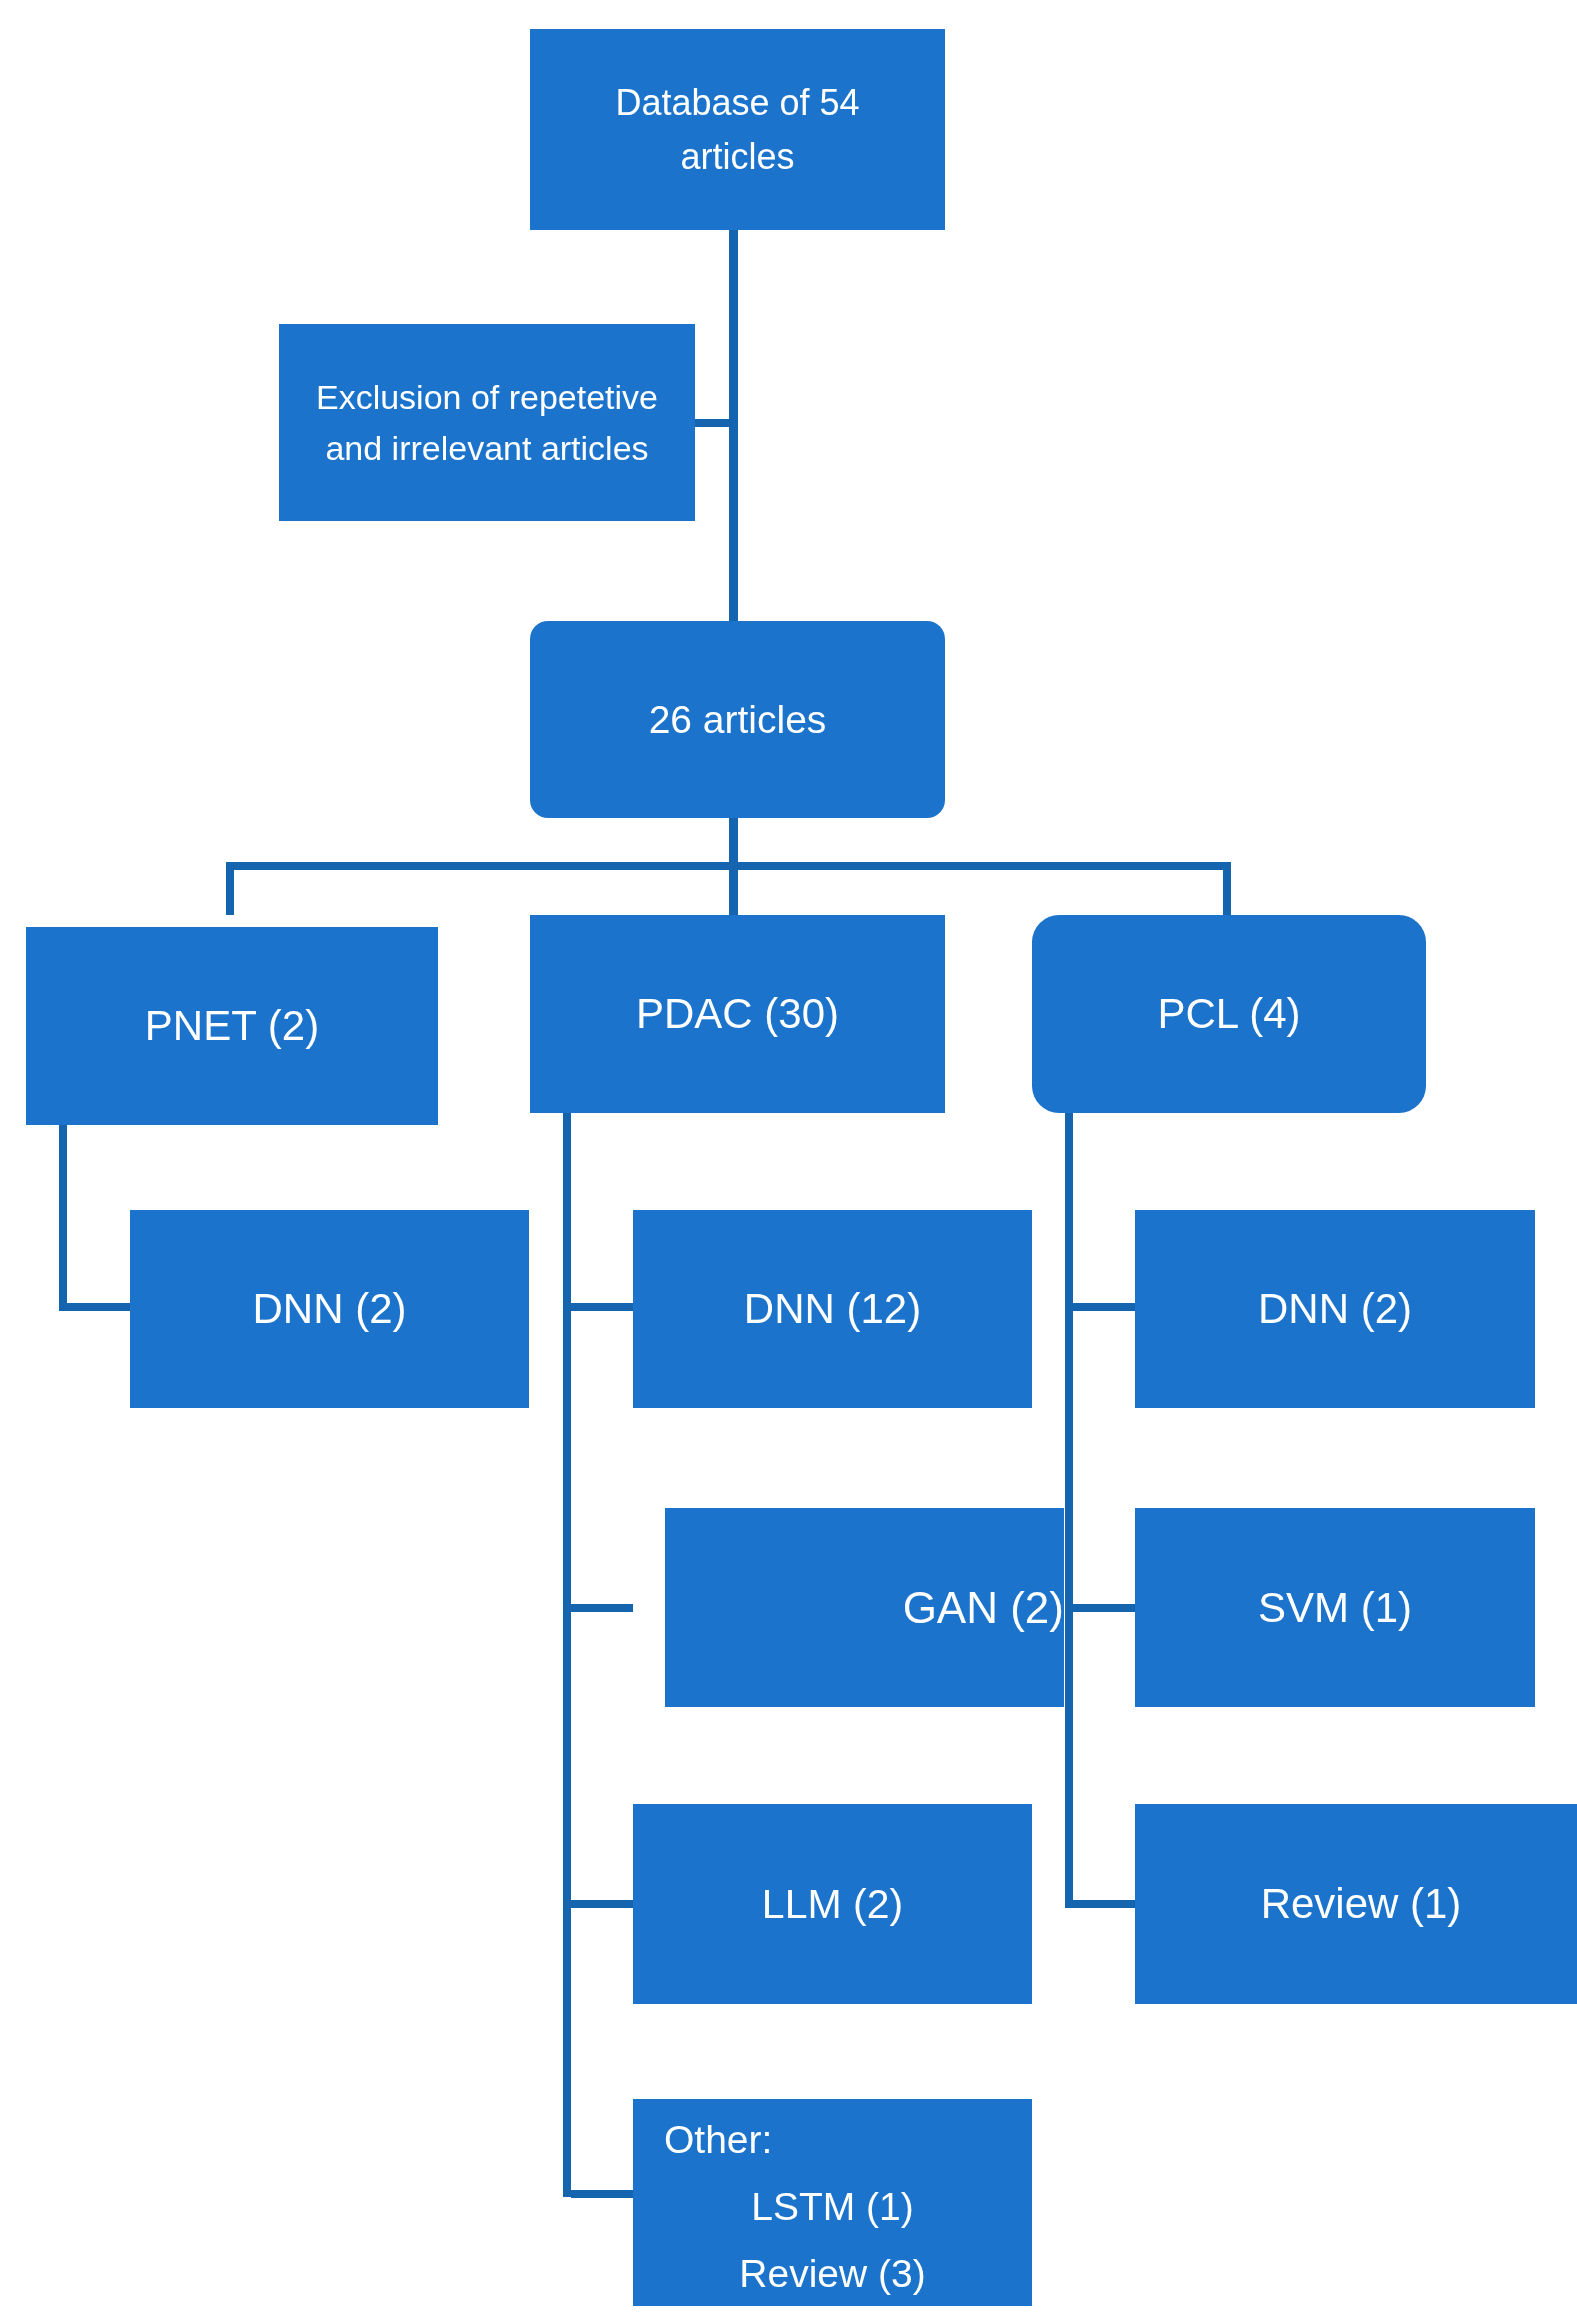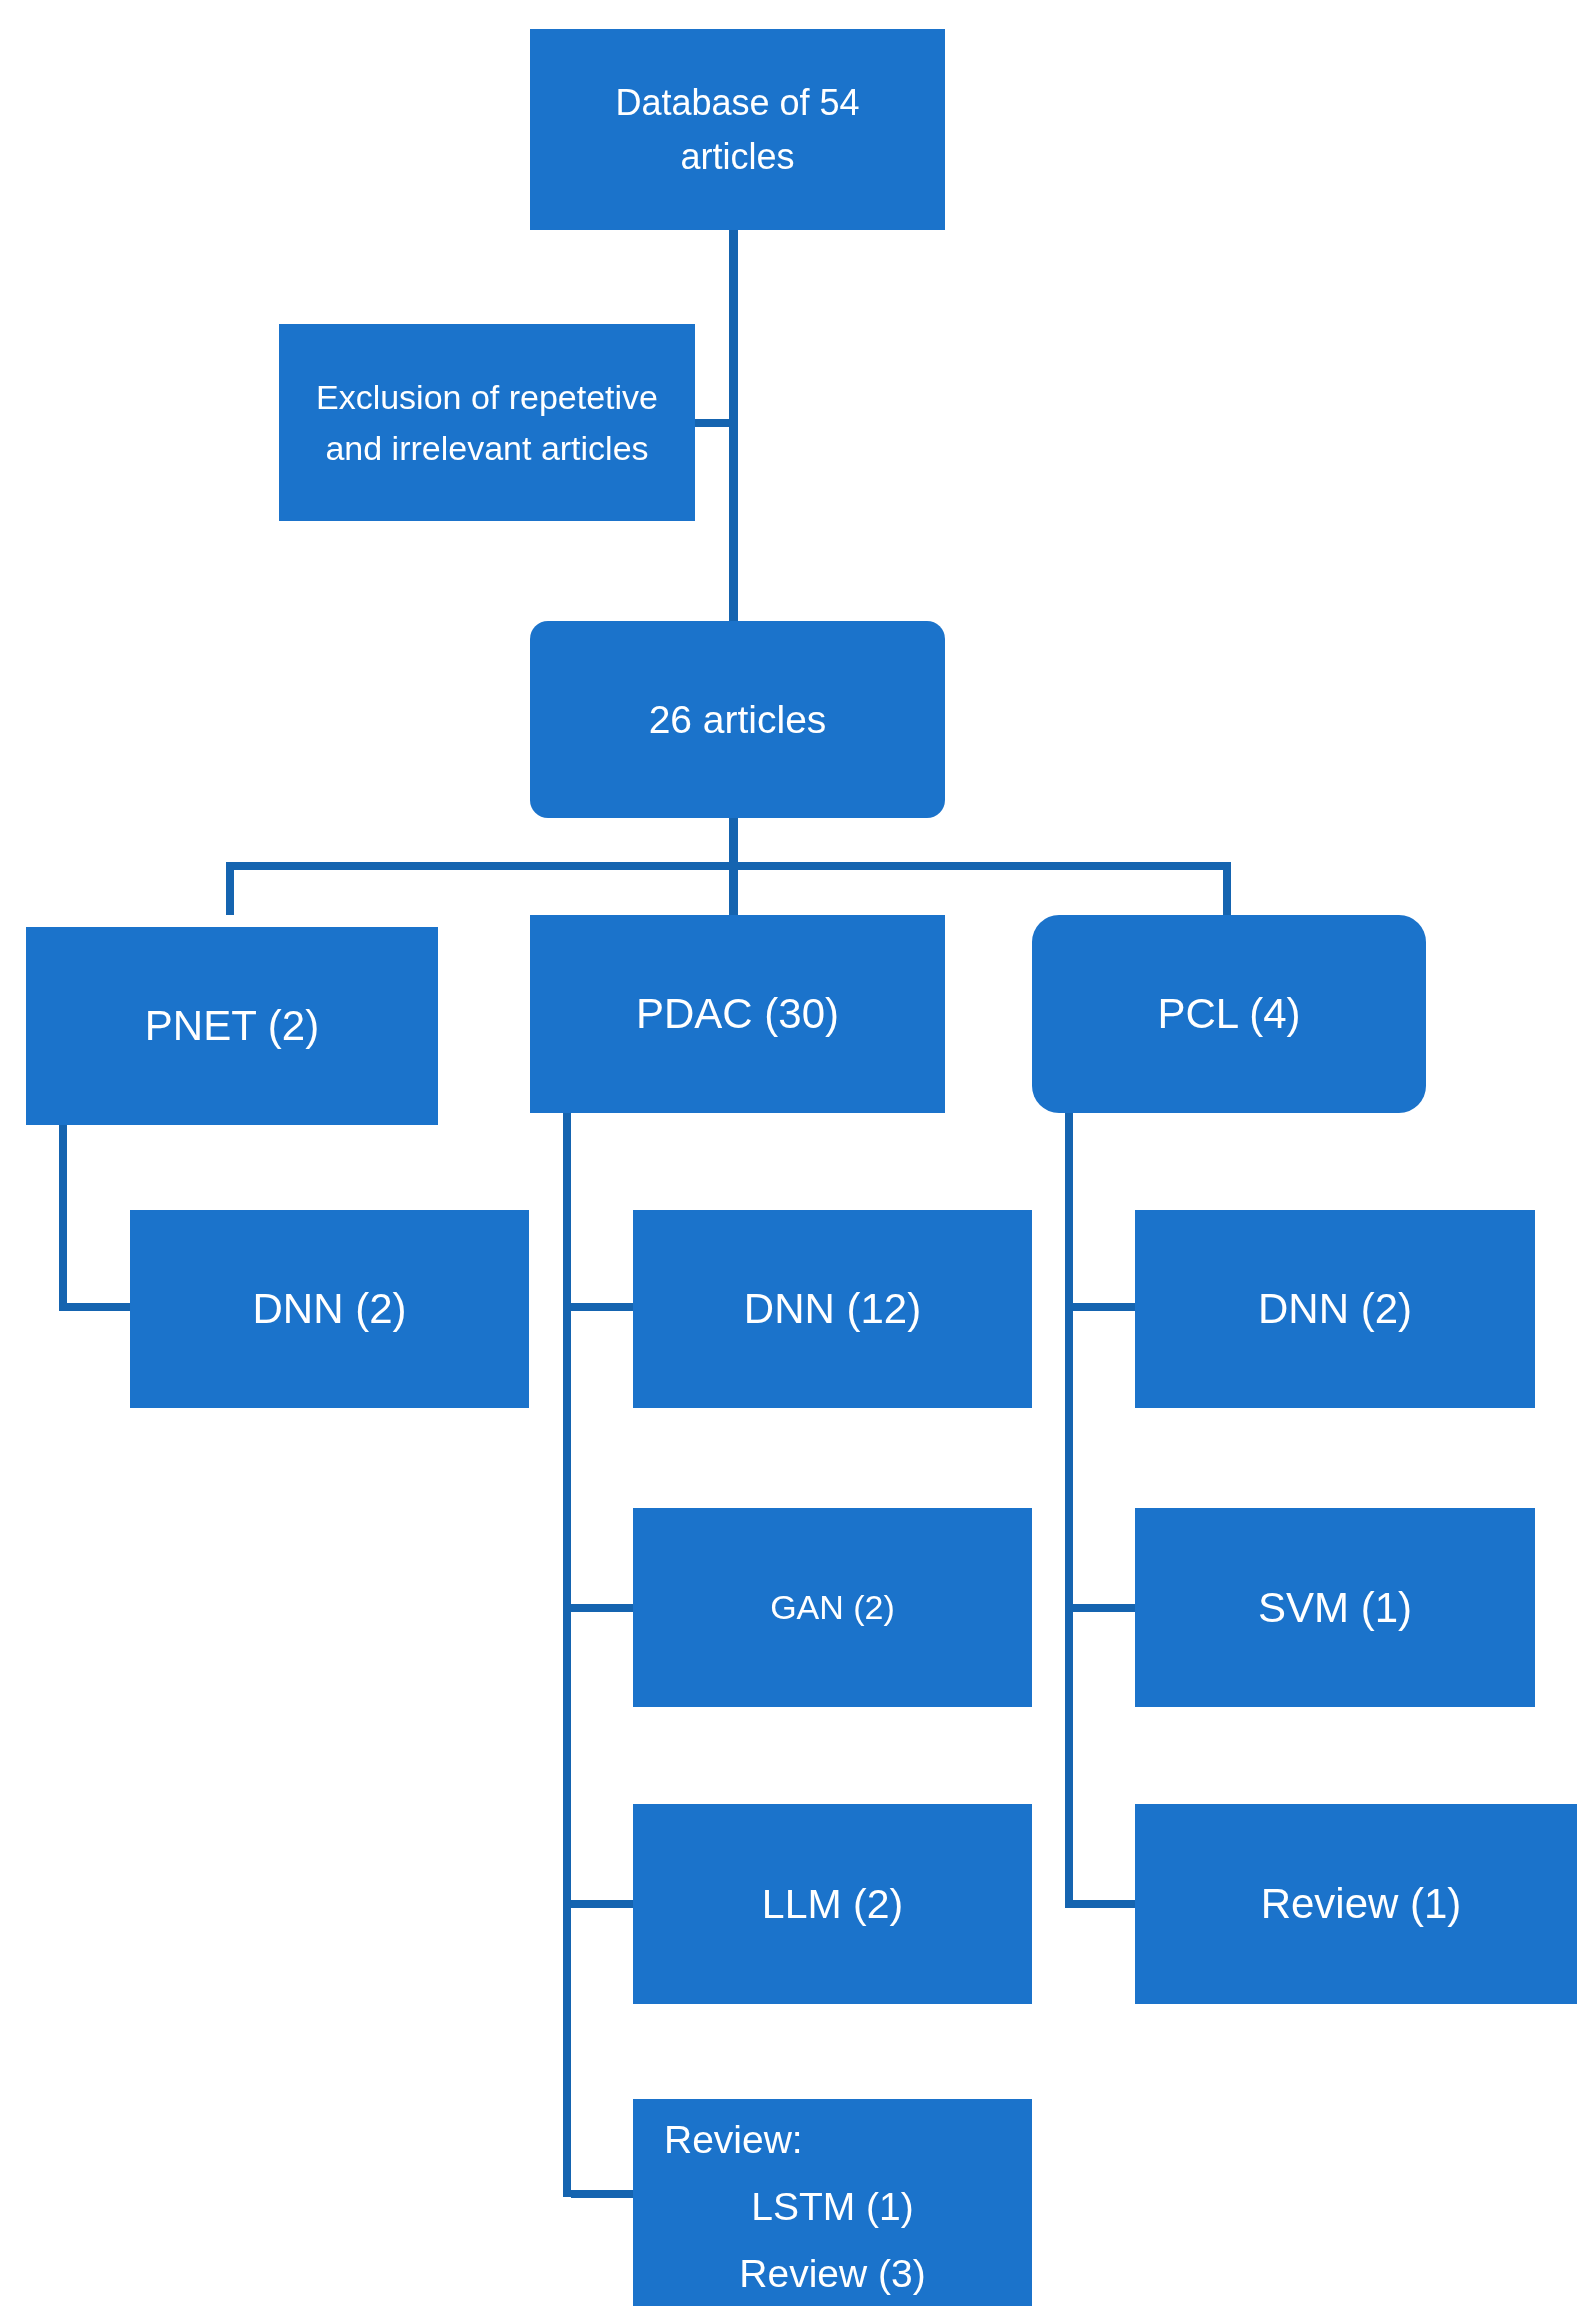--- a/index.html
+++ b/index.html
@@ -30,21 +30,21 @@
   #n-database{left:530px;top:29px;width:415px;height:201px;font-size:36px;line-height:1.5;}
   #n-database .lbl{max-width:324px;}
   #n-exclusion{left:279px;top:324px;width:416px;height:197px;font-size:34px;line-height:1.5;}
   #n-exclusion .lbl{max-width:348px;}
   #n-included{left:530px;top:621px;width:415px;height:197px;font-size:39px;border-radius:18px;}
   #n-pnet{left:26px;top:915px;width:412px;height:198px;font-size:42px;margin-top:12px;}
   #n-pdac{left:530px;top:915px;width:415px;height:198px;font-size:42px;}
   #n-pcl{left:1032px;top:915px;width:394px;height:198px;font-size:42px;border-radius:27px;}
   #n-pnet-dnn{left:130px;top:1210px;width:399px;height:198px;font-size:42px;}
   #n-pdac-dnn{left:633px;top:1210px;width:399px;height:198px;font-size:42px;}
-  #n-pdac-gan{left:633px;top:1508px;width:399px;height:199px;font-size:34px;}
+  #n-pdac-gan{left:665px;top:1508px;width:399px;height:199px;font-size:44px;justify-content:flex-end;}
   #n-pdac-llm{left:633px;top:1804px;width:399px;height:200px;font-size:41px;}
   #n-pcl-dnn{left:1135px;top:1210px;width:400px;height:198px;font-size:42px;}
   #n-pcl-svm{left:1135px;top:1508px;width:400px;height:199px;font-size:42px;}
   #n-pcl-review{left:1135px;top:1804px;width:452px;height:200px;font-size:42px;}
   
   #n-pdac-other{
     left:633px;top:2099px;width:399px;height:207px;
     font-size:39px;line-height:1.4;
     display:block;text-align:center;padding-top:14px;
   }
@@ -129,21 +129,21 @@
 
   <div class="box" id="n-pdac-gan">
     <span class="lbl">GAN (2)</span>
   </div>
 
   <div class="box" id="n-pdac-llm">
     <span class="lbl">LLM (2)</span>
   </div>
 
   <div class="box" id="n-pdac-other">
-    <div class="other-heading">Review:</div>
+    <div class="other-heading">Other:</div>
     <div class="other-item">LSTM (1)</div>
     <div class="other-item">Review (3)</div>
   </div>
 
   <div class="box" id="n-pcl-dnn">
     <span class="lbl">DNN (2)</span>
   </div>
 
   <div class="box" id="n-pcl-svm">
     <span class="lbl">SVM (1)</span>

